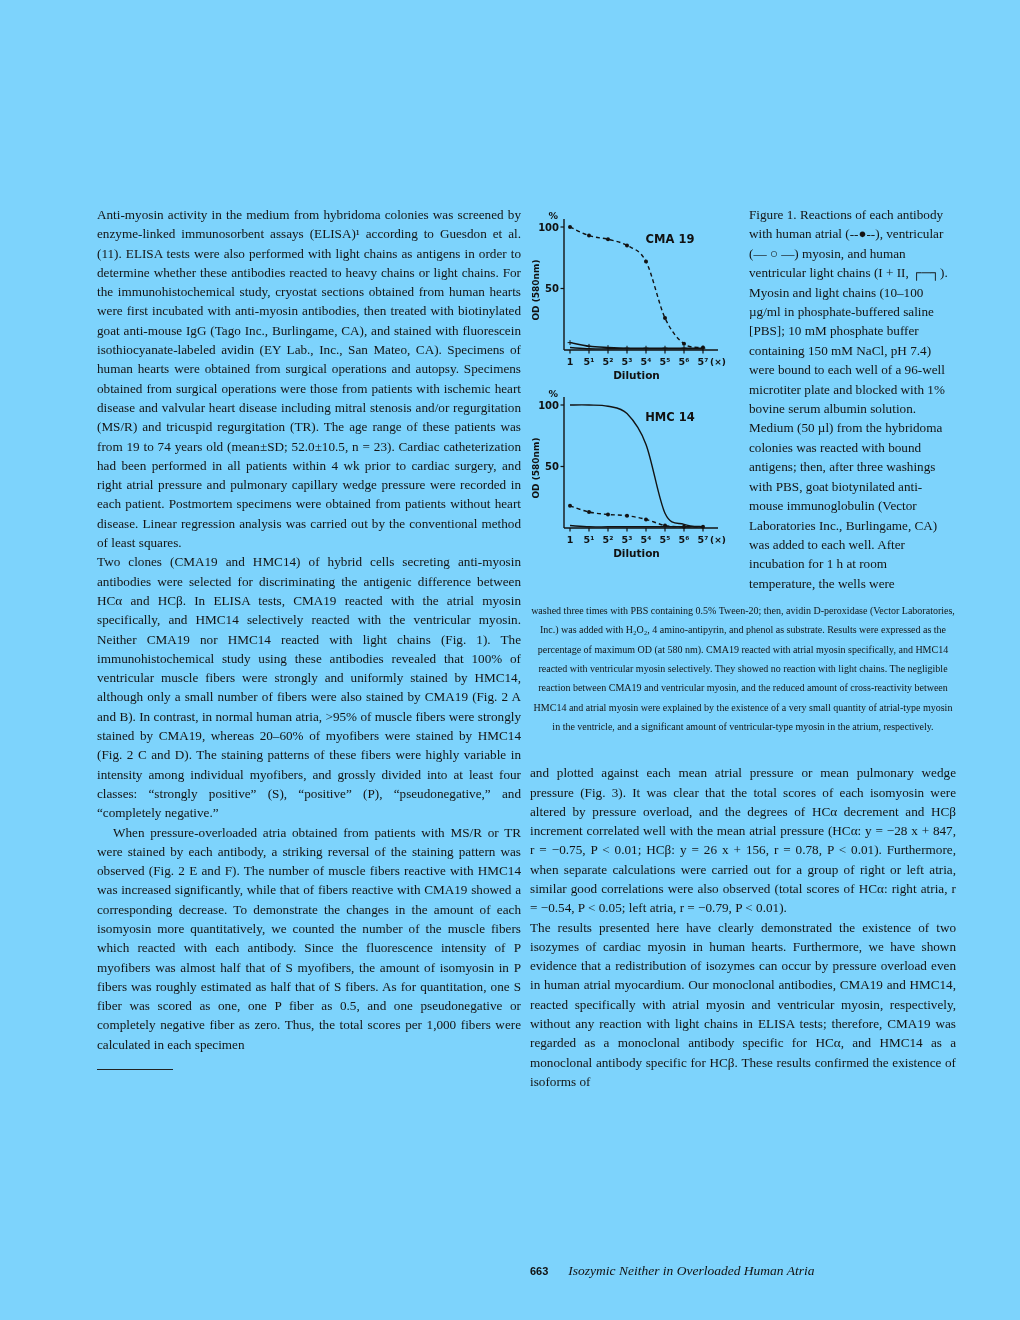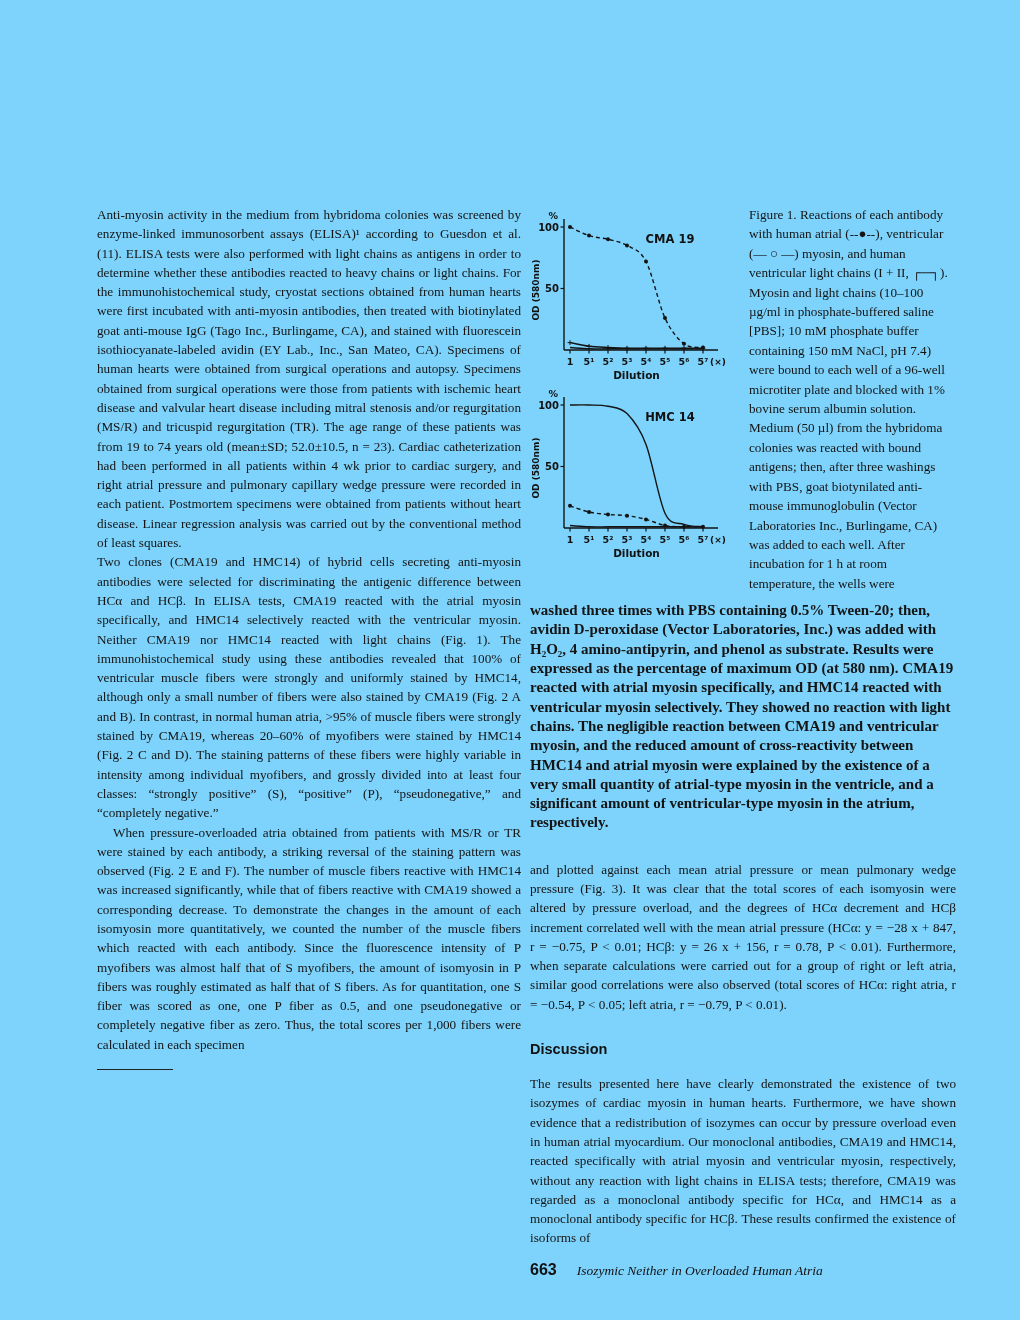--- a/index.html
+++ b/index.html
@@ -19,29 +19,29 @@
   h2.section{
     font-family:"Liberation Sans",sans-serif;
     font-weight:700;font-size:14.5px;
     margin:15px 0 12px 0;color:#111;
   }
   .figure-row{display:flex;align-items:flex-start;}
   .charts{width:205px;flex:0 0 205px;}
   .charts svg{display:block;}
   .fig-caption{flex:1;margin-left:14px;font-size:13.2px;line-height:19.4px;text-align:left;}
   .fig-caption .lead{}
-  p.caption-full{font-size:15px;line-height:19.3px;text-align:left;margin:8px 0 0 0;font-weight:bold;}
+  p.caption-full{font-size:10px;line-height:19.3px;text-align:center;margin:8px 0 0 0;}
   p.para-plotted{margin-top:27px;font-family:Liberation Serif, serif;}
   h2.discussion{margin-top:27px;margin-bottom:17px;}
   .footnote-rule{width:76px;border:none;border-top:1.4px solid #222;margin:15px 0 8px 0;}
   p.footnote{font-size:12.9px;line-height:19px;text-align:justify;margin:0;}
   p.footnote .lead-num{font-style:normal;}
   p.footnote .lead-it{font-style:italic;}
   .footer{position:absolute;left:530px;top:1261px;white-space:nowrap;}
-  .footer .page-num{font-family:"Liberation Sans",sans-serif;font-weight:700;font-size:16px;color:#111;}
+  .footer .page-num{font-family:"Liberation Sans",sans-serif;font-weight:700;font-size:11px;color:#111;}
   .footer .running-title{font-style:italic;font-size:13.5px;margin-left:20px;color:#111;}
   .chart-svg text{font-family:"DejaVu Sans",sans-serif;fill:#111;}
 </style>
 </head>
 <body>
 
 <div class="page">
 
   <div class="col col-left">
     <p class="body">Anti-myosin activity in the medium from hybridoma colonies was screened by enzyme-linked immunosorbent assays (ELISA)¹ according to Guesdon et al. (11). ELISA tests were also performed with light chains as antigens in order to determine whether these antibodies reacted to heavy chains or light chains. For the immunohistochemical study, cryostat sections obtained from human hearts were first incubated with anti-myosin antibodies, then treated with biotinylated goat anti-mouse IgG (Tago Inc., Burlingame, CA), and stained with fluorescein isothiocyanate-labeled avidin (EY Lab., Inc., San Mateo, CA). Specimens of human hearts were obtained from surgical operations and autopsy. Specimens obtained from surgical operations were those from patients with ischemic heart disease and valvular heart disease including mitral stenosis and/or regurgitation (MS/R) and tricuspid regurgitation (TR). The age range of these patients was from 19 to 74 years old (mean±SD; 52.0±10.5, n = 23). Cardiac catheterization had been performed in all patients within 4 wk prior to cardiac surgery, and right atrial pressure and pulmonary capillary wedge pressure were recorded in each patient. Postmortem specimens were obtained from patients without heart disease. Linear regression analysis was carried out by the conventional method of least squares.</p>
@@ -147,21 +147,20 @@
             <circle cx="135" cy="142.54" r="2" fill="#131313"></circle>
             <circle cx="154" cy="143.77" r="2" fill="#131313"></circle>
             <circle cx="173" cy="143.77" r="2" fill="#131313"></circle>
             <path d="M40,142.54C43.2,142.7 52.7,143.6 59.0,143.8C65.3,144.0 71.7,143.8 78.0,143.8C84.3,143.8 90.7,143.8 97.0,143.8C103.3,143.8 109.7,143.8 116.0,143.8C122.3,143.8 128.7,143.8 135.0,143.8C141.3,143.8 147.7,143.8 154.0,143.8C160.3,143.8 169.8,143.8 173.0,143.8" fill="none" stroke="#131313" stroke-width="1.4"></path>
           </svg>
       </div>
       <div class="fig-caption"><span class="lead">Figure 1.</span><span> Reactions of each antibody with human atrial (--●--), ventricular (— ○ —) myosin, and human ventricular light chains (I + II, ┌─┐). Myosin and light chains (10–100 µg/ml in phosphate-buffered saline [PBS]; 10 mM phosphate buffer containing 150 mM NaCl, pH 7.4) were bound to each well of a 96-well microtiter plate and blocked with 1% bovine serum albumin solution. Medium (50 µl) from the hybridoma colonies was reacted with bound antigens; then, after three washings with PBS, goat biotynilated anti-mouse immunoglobulin (Vector Laboratories Inc., Burlingame, CA) was added to each well. After incubation for 1 h at room temperature, the wells were</span></div>
     </div>
     <p class="caption-full">washed three times with PBS containing 0.5% Tween-20; then, avidin D-peroxidase (Vector Laboratories, Inc.) was added with H₂O₂, 4 amino-antipyrin, and phenol as substrate. Results were expressed as the percentage of maximum OD (at 580 nm). CMA19 reacted with atrial myosin specifically, and HMC14 reacted with ventricular myosin selectively. They showed no reaction with light chains. The negligible reaction between CMA19 and ventricular myosin, and the reduced amount of cross-reactivity between HMC14 and atrial myosin were explained by the existence of a very small quantity of atrial-type myosin in the ventricle, and a significant amount of ventricular-type myosin in the atrium, respectively.</p>
     <p class="body para-plotted">and plotted against each mean atrial pressure or mean pulmonary wedge pressure (Fig. 3). It was clear that the total scores of each isomyosin were altered by pressure overload, and the degrees of HCα decrement and HCβ increment correlated well with the mean atrial pressure (HCα: y = −28 x + 847, r = −0.75, P &lt; 0.01; HCβ: y = 26 x + 156, r = 0.78, P &lt; 0.01). Furthermore, when separate calculations were carried out for a group of right or left atria, similar good correlations were also observed (total scores of HCα: right atria, r = −0.54, P &lt; 0.05; left atria, r = −0.79, P &lt; 0.01).</p>
-    <h2 class="section discussion">Discussion</h2>
     <p class="body">The results presented here have clearly demonstrated the existence of two isozymes of cardiac myosin in human hearts. Furthermore, we have shown evidence that a redistribution of isozymes can occur by pressure overload even in human atrial myocardium. Our monoclonal antibodies, CMA19 and HMC14, reacted specifically with atrial myosin and ventricular myosin, respectively, without any reaction with light chains in ELISA tests; therefore, CMA19 was regarded as a monoclonal antibody specific for HCα, and HMC14 as a monoclonal antibody specific for HCβ. These results confirmed the existence of isoforms of</p>
   </div>
 
   <div class="footer">
     <span class="page-num">663</span><span class="running-title">Isozymic Neither in Overloaded Human Atria</span>
   </div>
 
 </div>
 
 </body></html>

